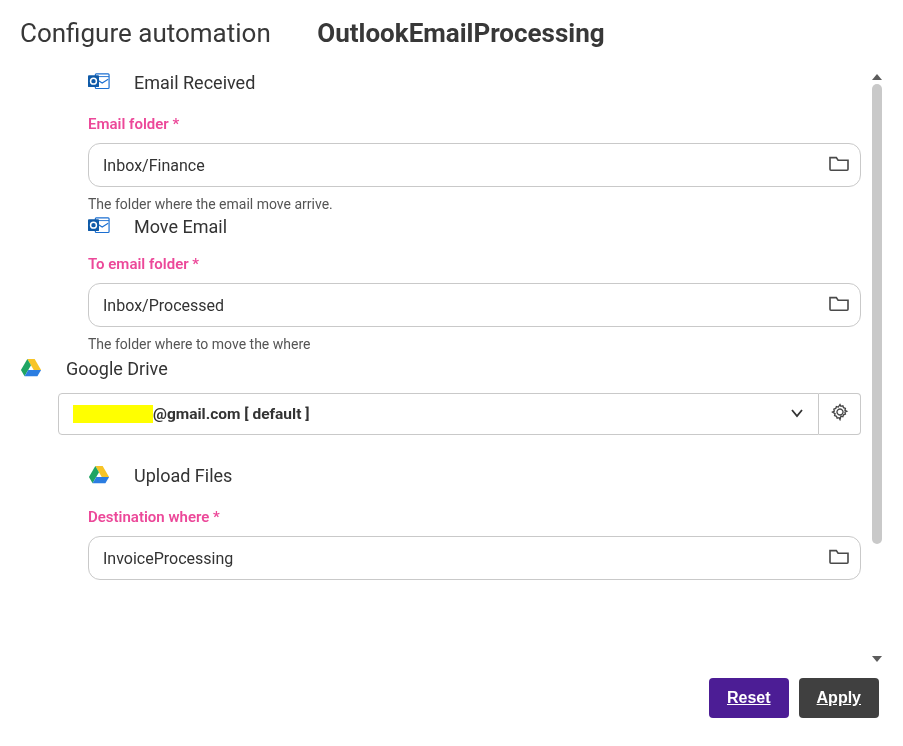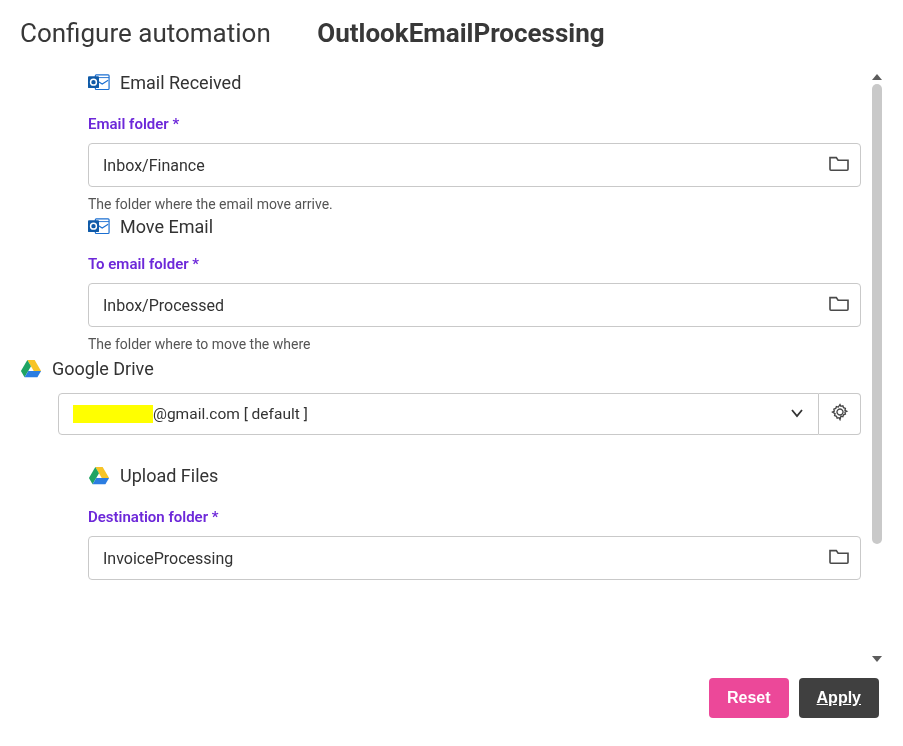--- a/index.html
+++ b/index.html
@@ -55,43 +55,43 @@
       top: 12px;
       width: 10px;
       height: 460px;
       background: #c9c9c9;
       border-radius: 5px;
     }
     .indent1 { margin-left: 68px; }
     .indent0 { margin-left: 0px; }
     .section-header {
       display: flex;
-      align-items: flex-end;
-      gap: 10px;
+      align-items: flex-start;
+      gap: 24px;
       margin-top: 2px;
       margin-bottom: 22px;
     }
     .section-header.tight { margin-bottom: 18px; }
     .section-title {
       font-size: 18px;
       color: #333;
       font-weight: 400;
     }
     .field-label {
       font-size: 15px;
       font-weight: 600;
-      color: #6d28d9;
+      color: #ec4899;
       margin-bottom: 10px;
       display:block;
     }
     .input-box {
       display: flex;
       align-items: center;
       border: 1px solid #c9c9c9;
-      border-radius: 4px;
+      border-radius: 12px;
       height: 44px;
       padding: 0 10px 0 14px;
       background: #fff;
       justify-content: space-between;
     }
     .input-value {
       font-size: 16px;
       color: #333;
     }
     .folder-icon-svg { width: 22px; height: 18px; }
@@ -118,20 +118,21 @@
       height: 42px;
       padding: 0 14px;
       justify-content: space-between;
     }
     .account-select .val {
       display: flex;
       align-items: center;
       gap: 0px;
       font-size: 15.5px;
       color: #333;
+      font-weight: bold;
     }
     .redact {
       display: inline-block;
       width: 80px;
       height: 18px;
       background: #ffff00;
       margin-right: 0px;
     }
     .chevron-down {
       width: 14px; height: 14px;
@@ -156,21 +157,21 @@
     .btn {
       height: 40px;
       padding: 0 18px;
       border: none;
       border-radius: 4px;
       font-size: 16px;
       font-weight: 600;
       color: #fff;
       cursor: pointer;
     }
-    .btn-reset { background: #ec4899; }
+    .btn-reset { background: #4c1d95; text-decoration: underline; }
     .btn-apply { background: #404040; text-decoration: underline; }
     .icon-outlook {
       width: 22px; height: 20px;
       position: relative;
       flex-shrink:0;
     }
     .icon-gdrive {
       width: 22px; height: 20px;
       flex-shrink:0;
     }
@@ -273,21 +274,21 @@
       <svg viewBox="0 0 24 22">
         <path d="M8 1 L16 1 L23 13 L15 13 Z" fill="#f7c427"></path>
         <path d="M8 1 L1 13 L5 20 L12 8 Z" fill="#1fa463"></path>
         <path d="M23 13 L19 20 L5 20 L9 13 Z" fill="#2b7de1"></path>
       </svg>
     </span>
     <span class="section-title">Upload Files</span>
   </div>
 
   <div class="block indent1">
-    <label class="field-label">Destination folder *</label>
+    <label class="field-label">Destination where *</label>
     <div class="input-box">
       <span class="input-value">InvoiceProcessing</span>
       <span>
         <svg class="folder-icon-svg" viewBox="0 0 24 20">
             <path d="M2 4 h7 l2 3 h11 v10 a1 1 0 0 1 -1 1 H3 a1 1 0 0 1 -1 -1 Z" fill="none" stroke="#4a4a4a" stroke-width="1.8"></path>
           </svg>
       </span>
     </div>
   </div>
 

